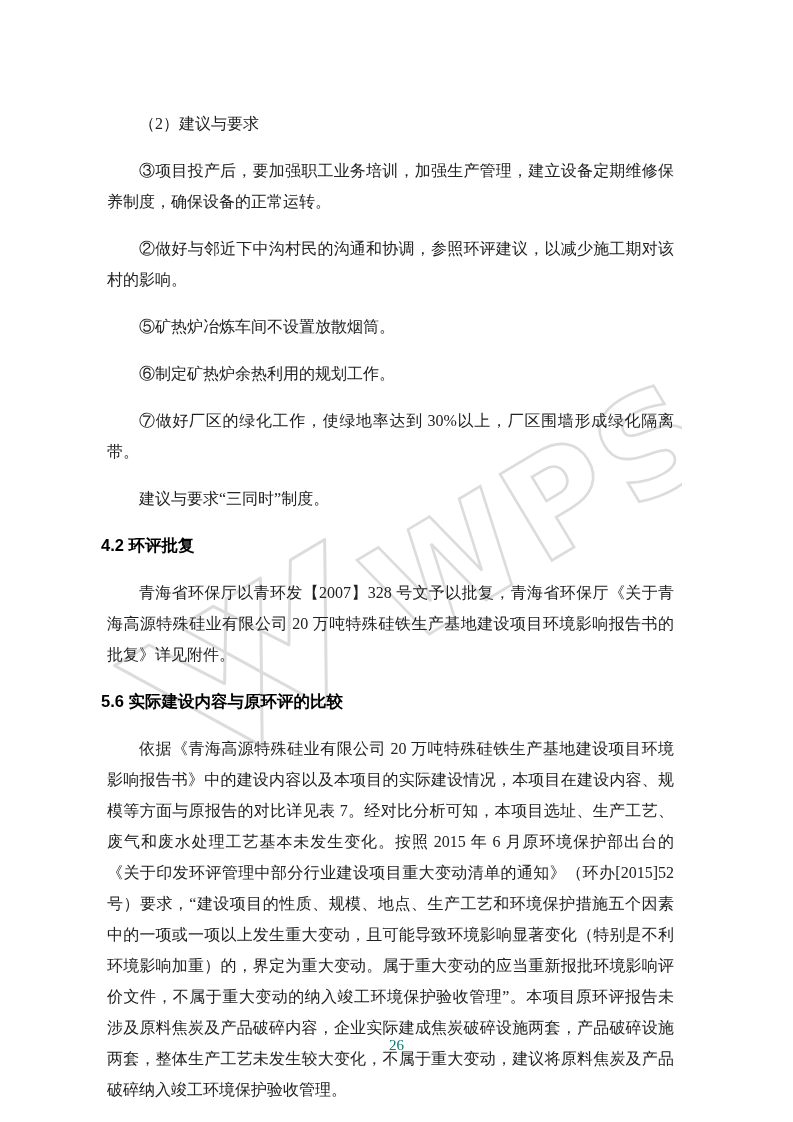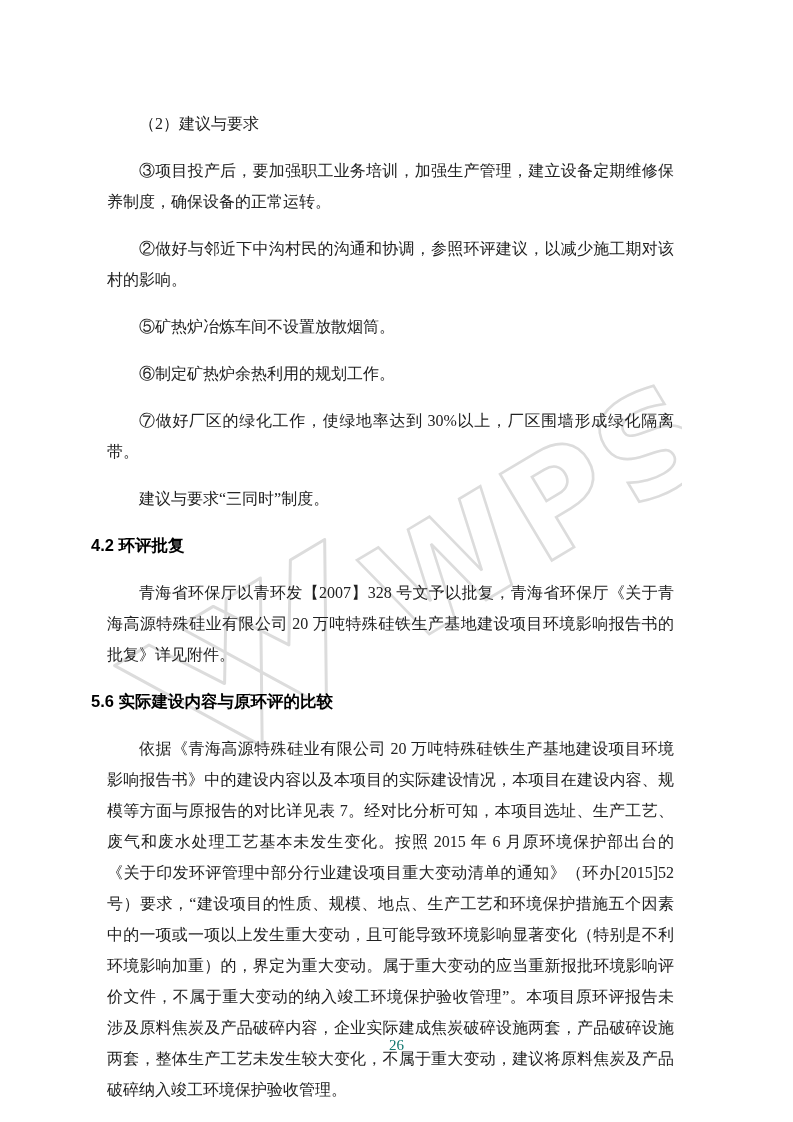--- a/index.html
+++ b/index.html
@@ -30,21 +30,21 @@
     color:#212121;
     font-size:16px; line-height:31px;
     text-align:justify;
     text-justify:inter-character;
   }
   .para {
     margin:16px;
     text-indent:2em;
   }
   .heading {
-    margin:0;
+    margin:10px;
     font-size:16.5px; line-height:31px;
     font-weight:bold;
     color:#000000;
     font-family:"Liberation Sans","DejaVu Sans",sans-serif;
     text-align:left;
   }
   .footer {
     position:absolute;
     left:0; top:1035px; width:100%;
     text-align:center;

